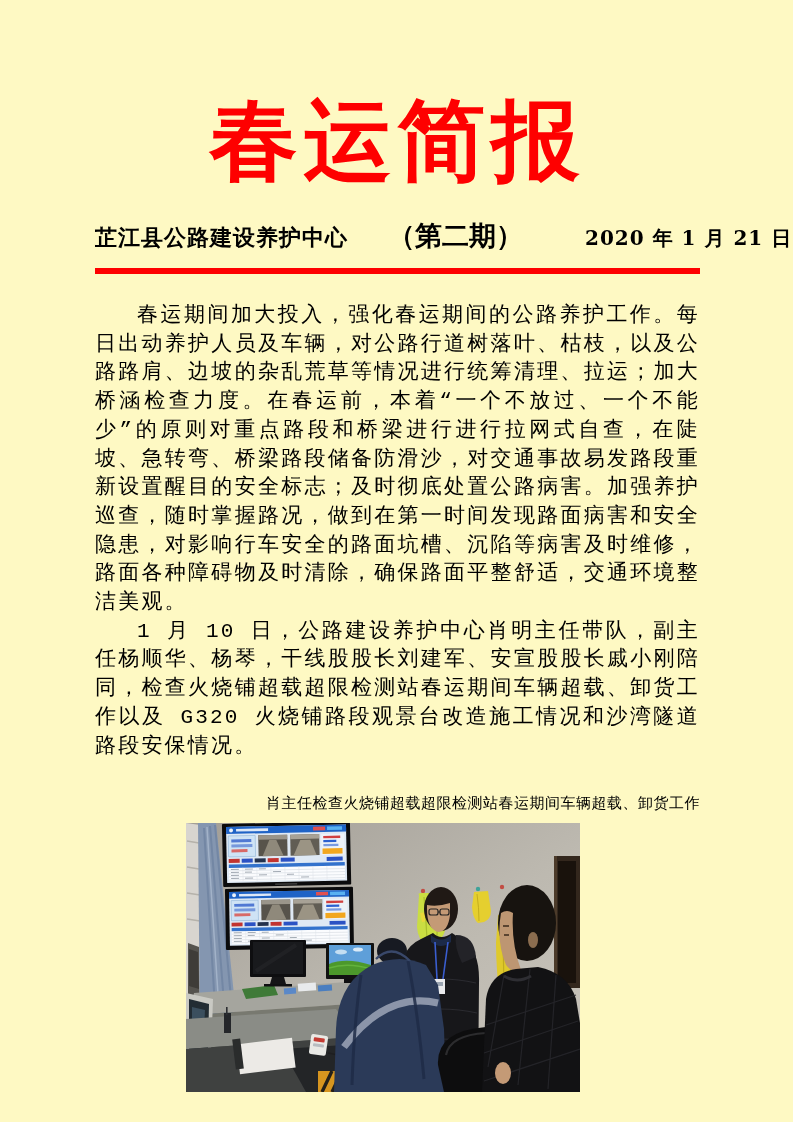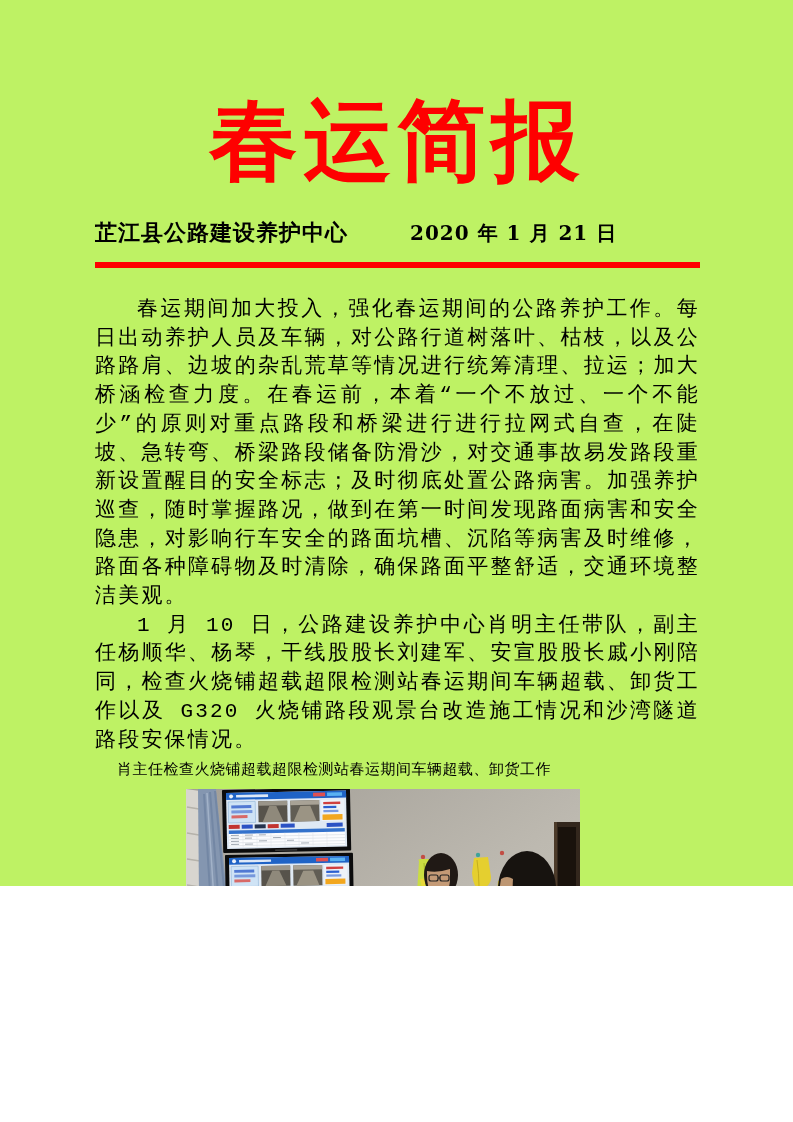--- a/index.html
+++ b/index.html
@@ -1,22 +1,22 @@
 <!DOCTYPE html>
 <html><head>
 <meta charset="utf-8">
 <style>
   * { margin: 0; padding: 0; box-sizing: border-box; }
   html, body { background: #ffffff; }
   .page {
     position: relative;
     width: 793px;
-    height: 886px;
+    height: 1122px;
     margin: 0 auto;
-    background: #bef264;
+    background: #fef9c3;
     overflow: hidden;
     font-family: "DejaVu Serif", "Liberation Serif", serif;
     color: #000;
   }
   .content { padding: 0 93px 0 95px; }
   .doc-title {
     margin-top: 84px;
     font-size: 88px;
     line-height: 112px;
     font-weight: bold;
@@ -56,24 +56,24 @@
   .body-text {
     margin-top: 28px;
     font-size: 21px;
     line-height: 28.7px;
     letter-spacing: 2.2px;
     text-align: justify;
     font-family: Liberation Mono, monospace;
   }
   .body-text p { text-indent: 2em; }
   .caption {
-    margin-top: 4px;
+    margin-top: 32px;
     font-size: 15px;
     line-height: 20px;
-    text-align: left;
+    text-align: right;
     padding-left: 22px;
     letter-spacing: 0.5px;
     white-space: nowrap;
   }
   figure.photo {
     margin: 10px 0 0 91px;
     width: 394px;
     height: 269px;
     overflow: hidden;
     line-height: 0;
@@ -82,20 +82,21 @@
 </head>
 <body>
 
 <div class="page">
   <div class="content">
 
     <h1 class="doc-title">春运简报</h1>
 
     <div class="masthead">
       <span class="org">芷江县公路建设养护中心</span>
+      <span class="issue">（第二期）</span>
       <span class="date">2020 年 1 月 21 日</span>
     </div>
 
     <div class="rule"></div>
 
     <div class="body-text">
       <p>春运期间加大投入，强化春运期间的公路养护工作。每日出动养护人员及车辆，对公路行道树落叶、枯枝，以及公路路肩、边坡的杂乱荒草等情况进行统筹清理、拉运；加大桥涵检查力度。在春运前，本着“一个不放过、一个不能少”的原则对重点路段和桥梁进行进行拉网式自查，在陡坡、急转弯、桥梁路段储备防滑沙，对交通事故易发路段重新设置醒目的安全标志；及时彻底处置公路病害。加强养护巡查，随时掌握路况，做到在第一时间发现路面病害和安全隐患，对影响行车安全的路面坑槽、沉陷等病害及时维修，路面各种障碍物及时清除，确保路面平整舒适，交通环境整洁美观。</p>
       <p>1 月 10 日，公路建设养护中心肖明主任带队，副主任杨顺华、杨琴，干线股股长刘建军、安宣股股长戚小刚陪同，检查火烧铺超载超限检测站春运期间车辆超载、卸货工作以及 G320 火烧铺路段观景台改造施工情况和沙湾隧道路段安保情况。</p>
     </div>
 

